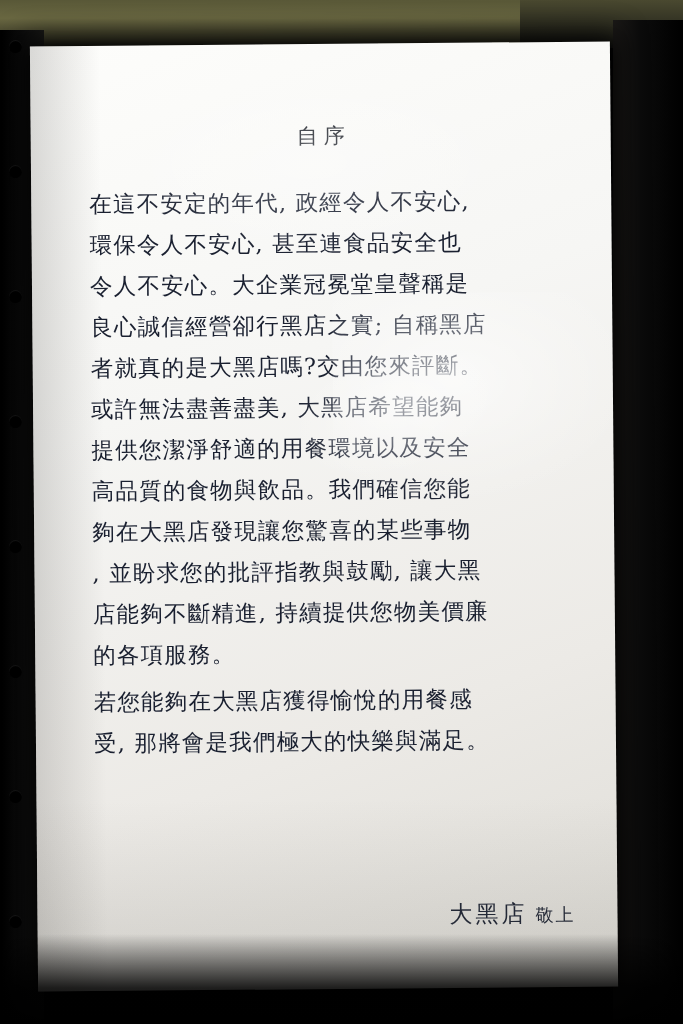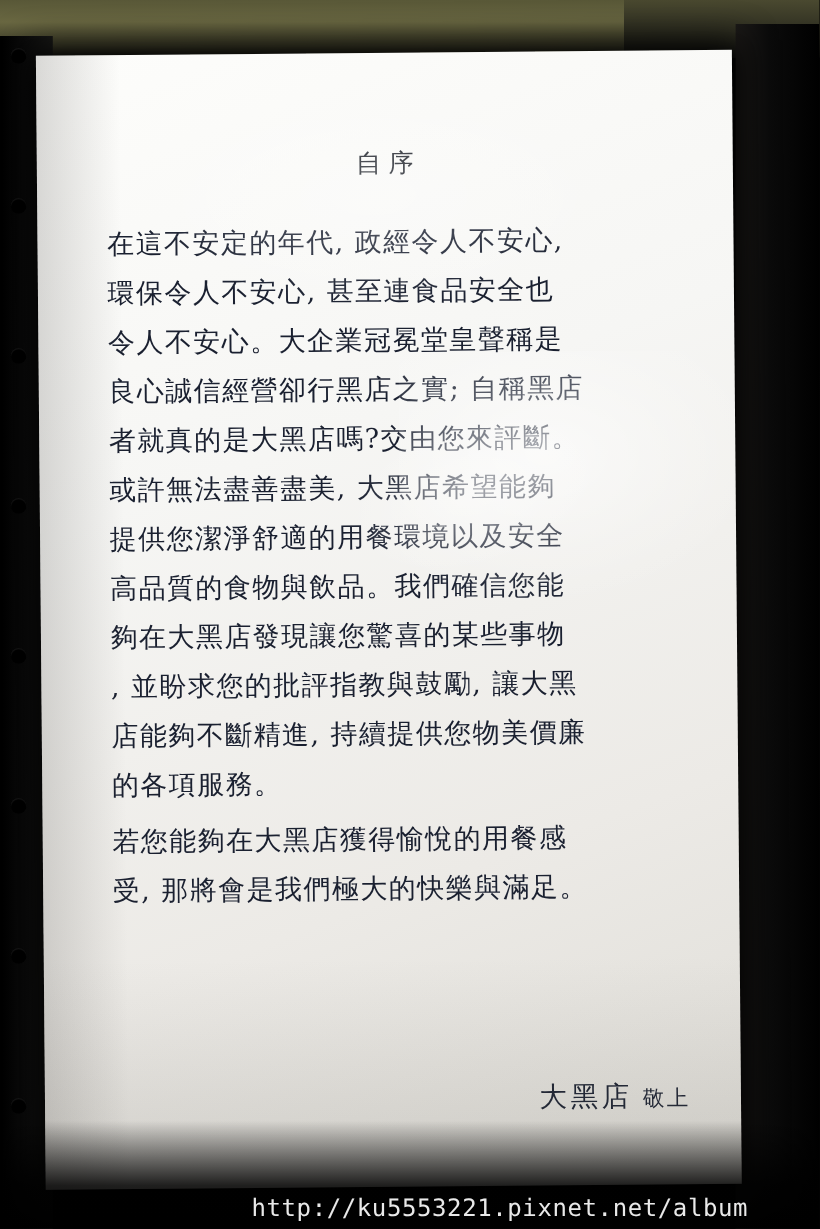--- a/index.html
+++ b/index.html
@@ -232,14 +232,13 @@
 
     <div class="glare-c"></div>
     <div class="glare-a"></div>
     <div class="glare-b"></div>
     <div class="shade-bottom-paper"></div>
     <div class="shade-left-paper"></div>
   </div>
 
   <div class="bottom-shade"></div>
 
-  <div id="watermark">http://ku5553221.pixnet.net/album</div>
 </div>
 
 </body></html>

